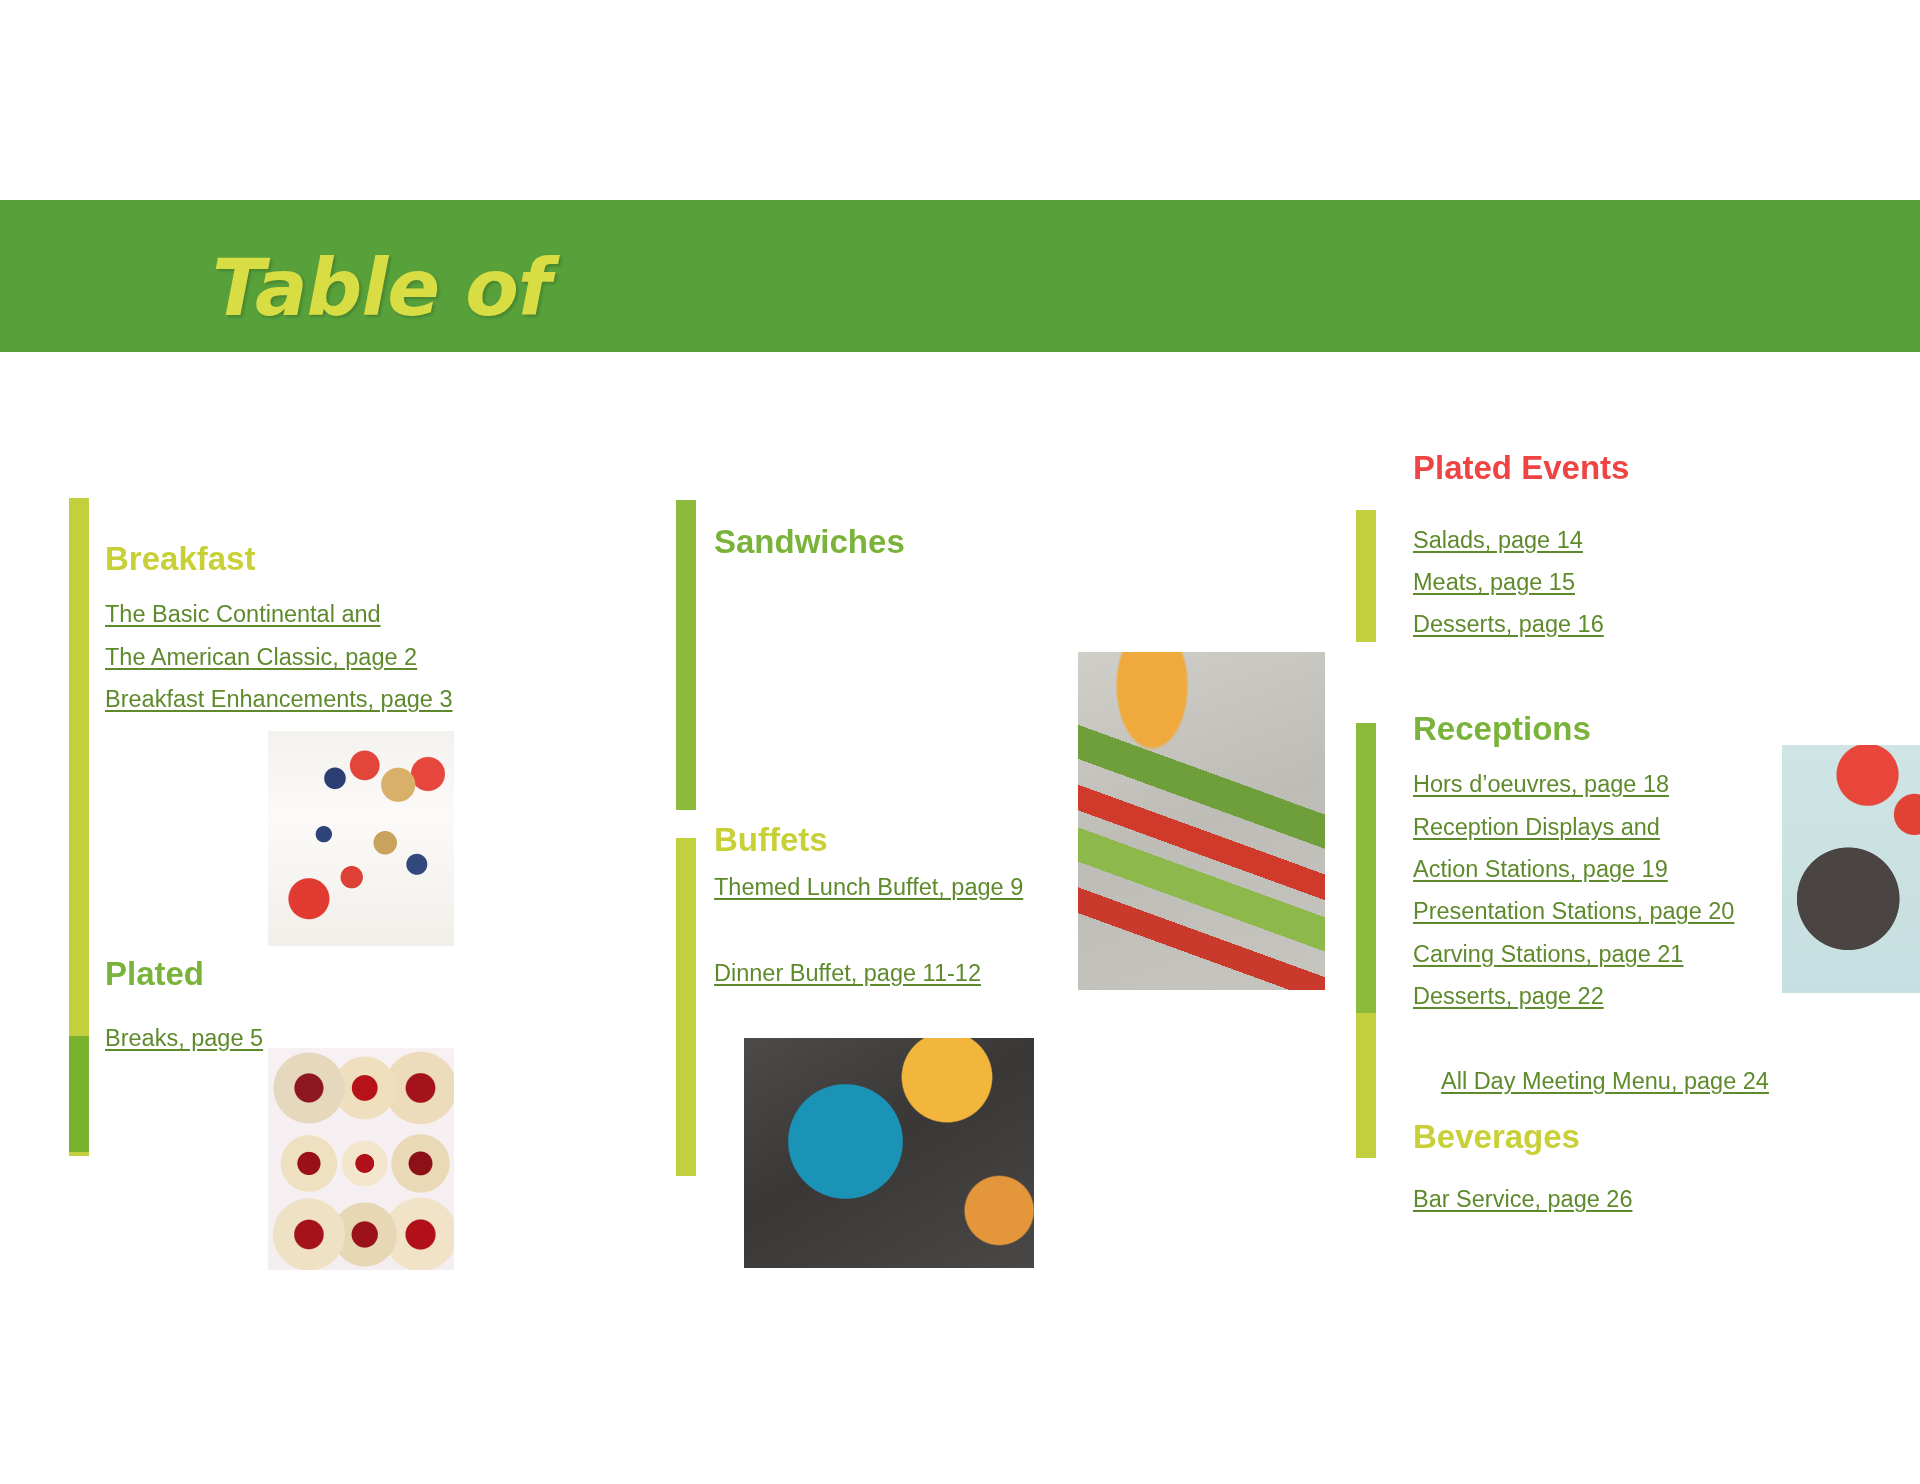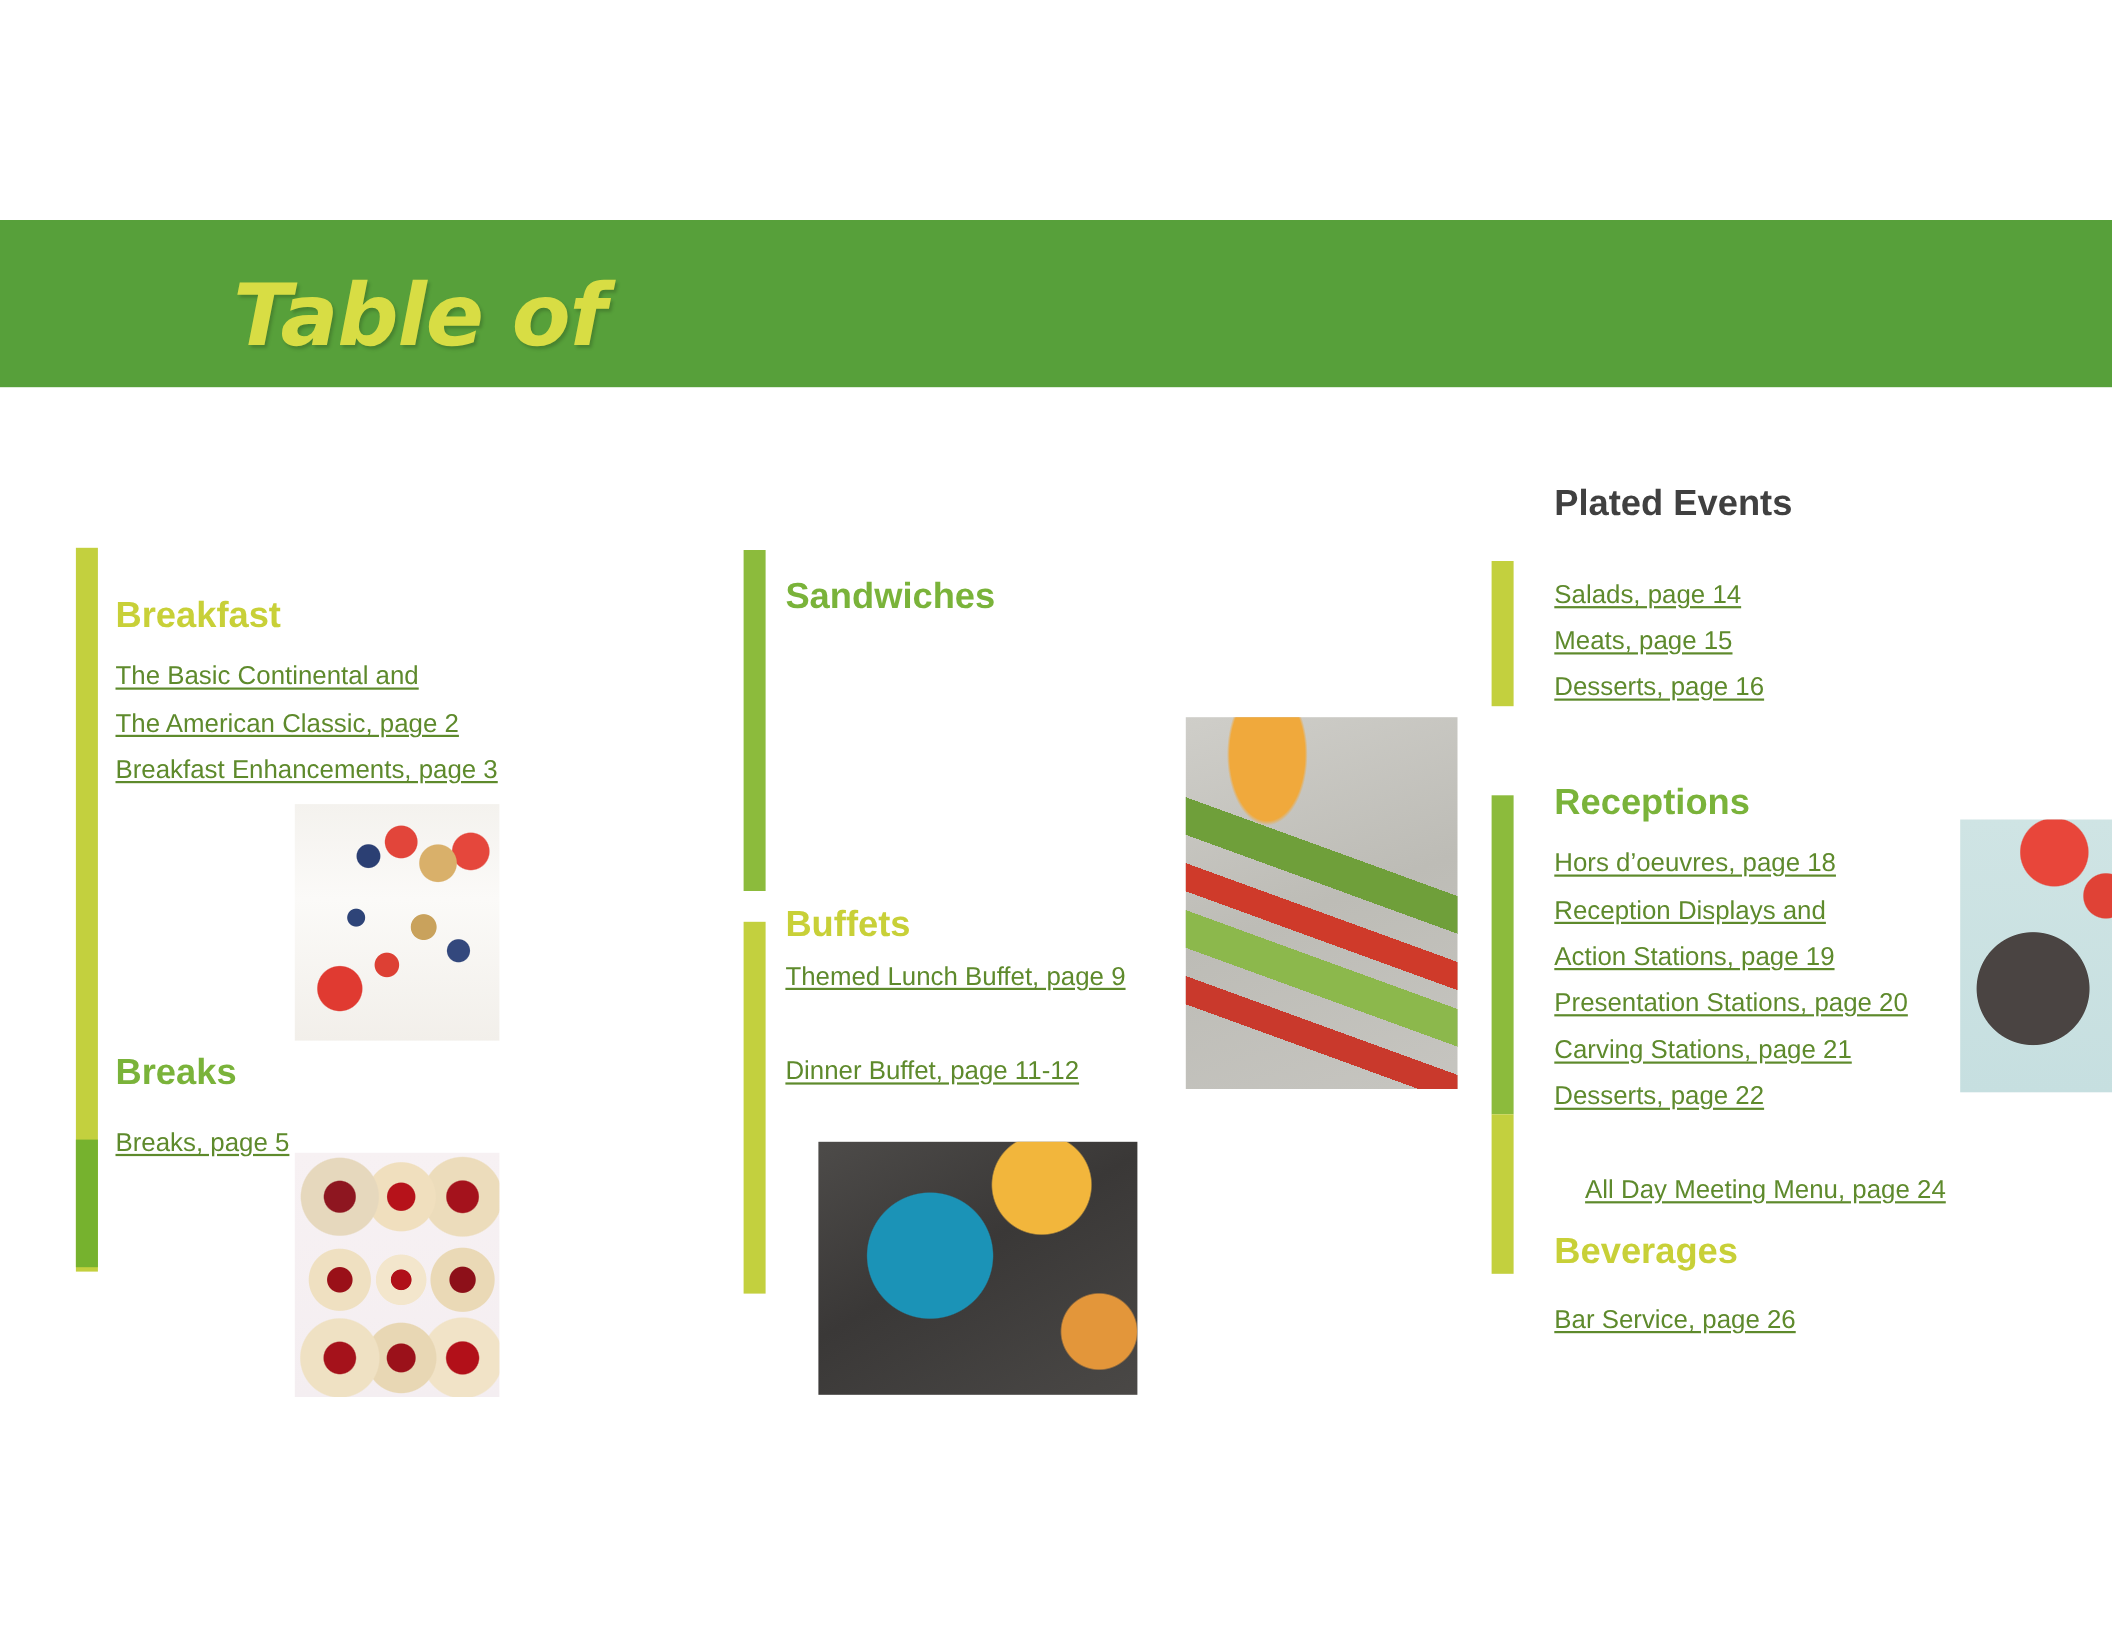--- a/index.html
+++ b/index.html
@@ -133,37 +133,37 @@
   <div class="photo ph-smoothie" style="left:1782px; top:745px; width:138px; height:248px;"></div>
 
   <div class="bar" style="left:69px; top:498px; width:20px; height:658px; background:#c3d03e;"></div>
   <div class="bar" style="left:69px; top:1036px; width:20px; height:116px; background:#76b22e;"></div>
 
   <div class="sec-head" style="left:105px; top:540px; color:#c8d038;">Breakfast</div>
   <a class="link" style="left:105px; top:601px;">The Basic Continental and</a>
   <a class="link" style="left:105px; top:644px;">The American Classic, page 2</a>
   <a class="link" style="left:105px; top:686px;">Breakfast Enhancements, page 3</a>
 
-  <div class="sec-head" style="left:105px; top:955px; color:#7ab33a;">Breaks</div>
+  <div class="sec-head" style="left:105px; top:955px; color:#7ab33a;">Plated</div>
   <a class="link" style="left:105px; top:1025px;">Breaks, page 5</a>
 
   <div class="bar" style="left:676px; top:500px; width:20px; height:310px; background:#8cbb3c;"></div>
   <div class="bar" style="left:676px; top:838px; width:20px; height:338px; background:#c3d03e;"></div>
 
   <div class="sec-head" style="left:714px; top:523px; color:#7ab33a;">Sandwiches</div>
 
   <div class="sec-head" style="left:714px; top:821px; color:#c8d038;">Buffets</div>
   <a class="link" style="left:714px; top:874px;">Themed Lunch Buffet, page 9</a>
   <a class="link" style="left:714px; top:960px;">Dinner Buffet, page 11-12</a>
 
   <div class="bar" style="left:1356px; top:510px; width:20px; height:132px; background:#c3d03e;"></div>
   <div class="bar" style="left:1356px; top:723px; width:20px; height:290px; background:#8cbb3c;"></div>
   <div class="bar" style="left:1356px; top:1013px; width:20px; height:145px; background:#c3d03e;"></div>
 
-  <div class="sec-head" style="left:1413px; top:438px; color:#404040;">Plated Events</div>
+  <div class="sec-head" style="left:1413px; top:449px; color:#ef4444;">Plated Events</div>
   <a class="link" style="left:1413px; top:527px;">Salads, page 14</a>
   <a class="link" style="left:1413px; top:569px;">Meats, page 15</a>
   <a class="link" style="left:1413px; top:611px;">Desserts, page 16</a>
 
   <div class="sec-head" style="left:1413px; top:710px; color:#7ab33a;">Receptions</div>
   <a class="link" style="left:1413px; top:771px;">Hors d’oeuvres, page 18</a>
   <a class="link" style="left:1413px; top:814px;">Reception Displays and</a>
   <a class="link" style="left:1413px; top:856px;">Action Stations, page 19</a>
   <a class="link" style="left:1413px; top:898px;">Presentation Stations, page 20</a>
   <a class="link" style="left:1413px; top:941px;">Carving Stations, page 21</a>

